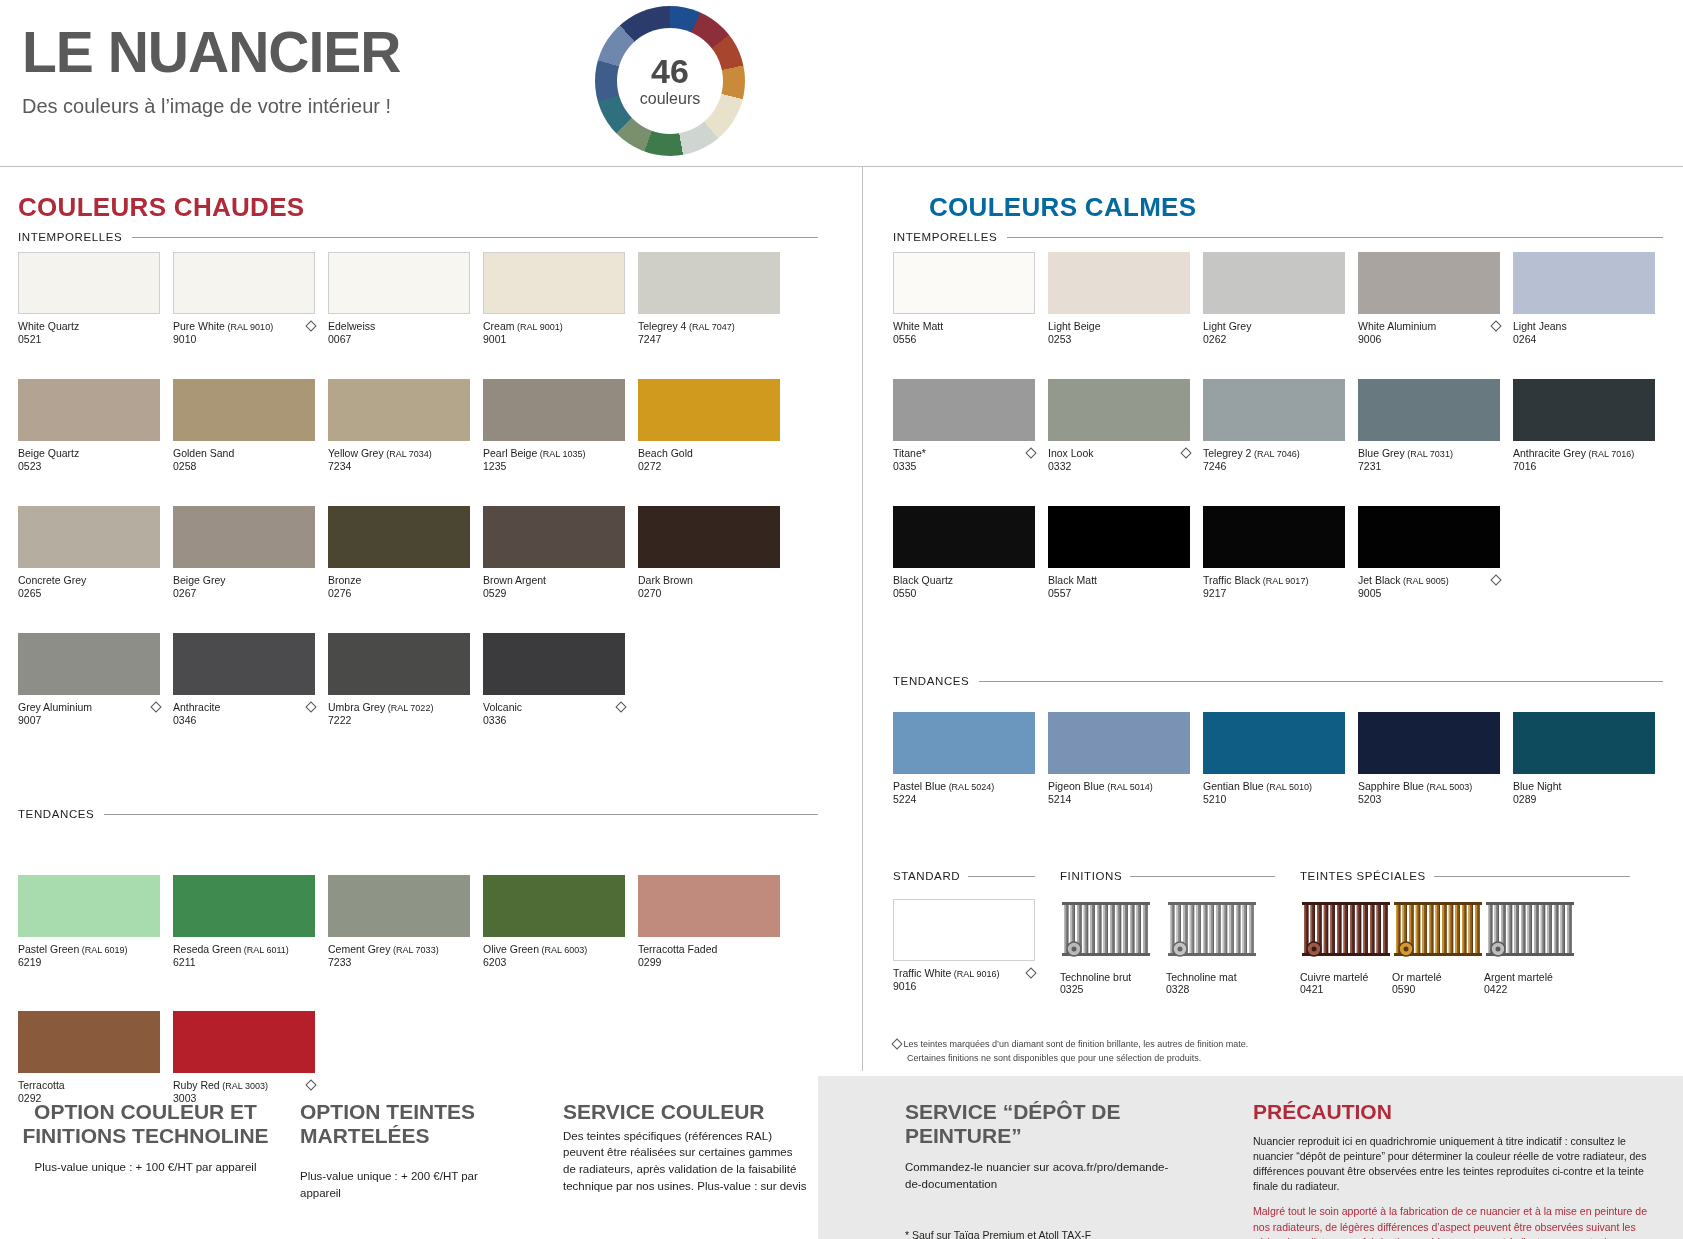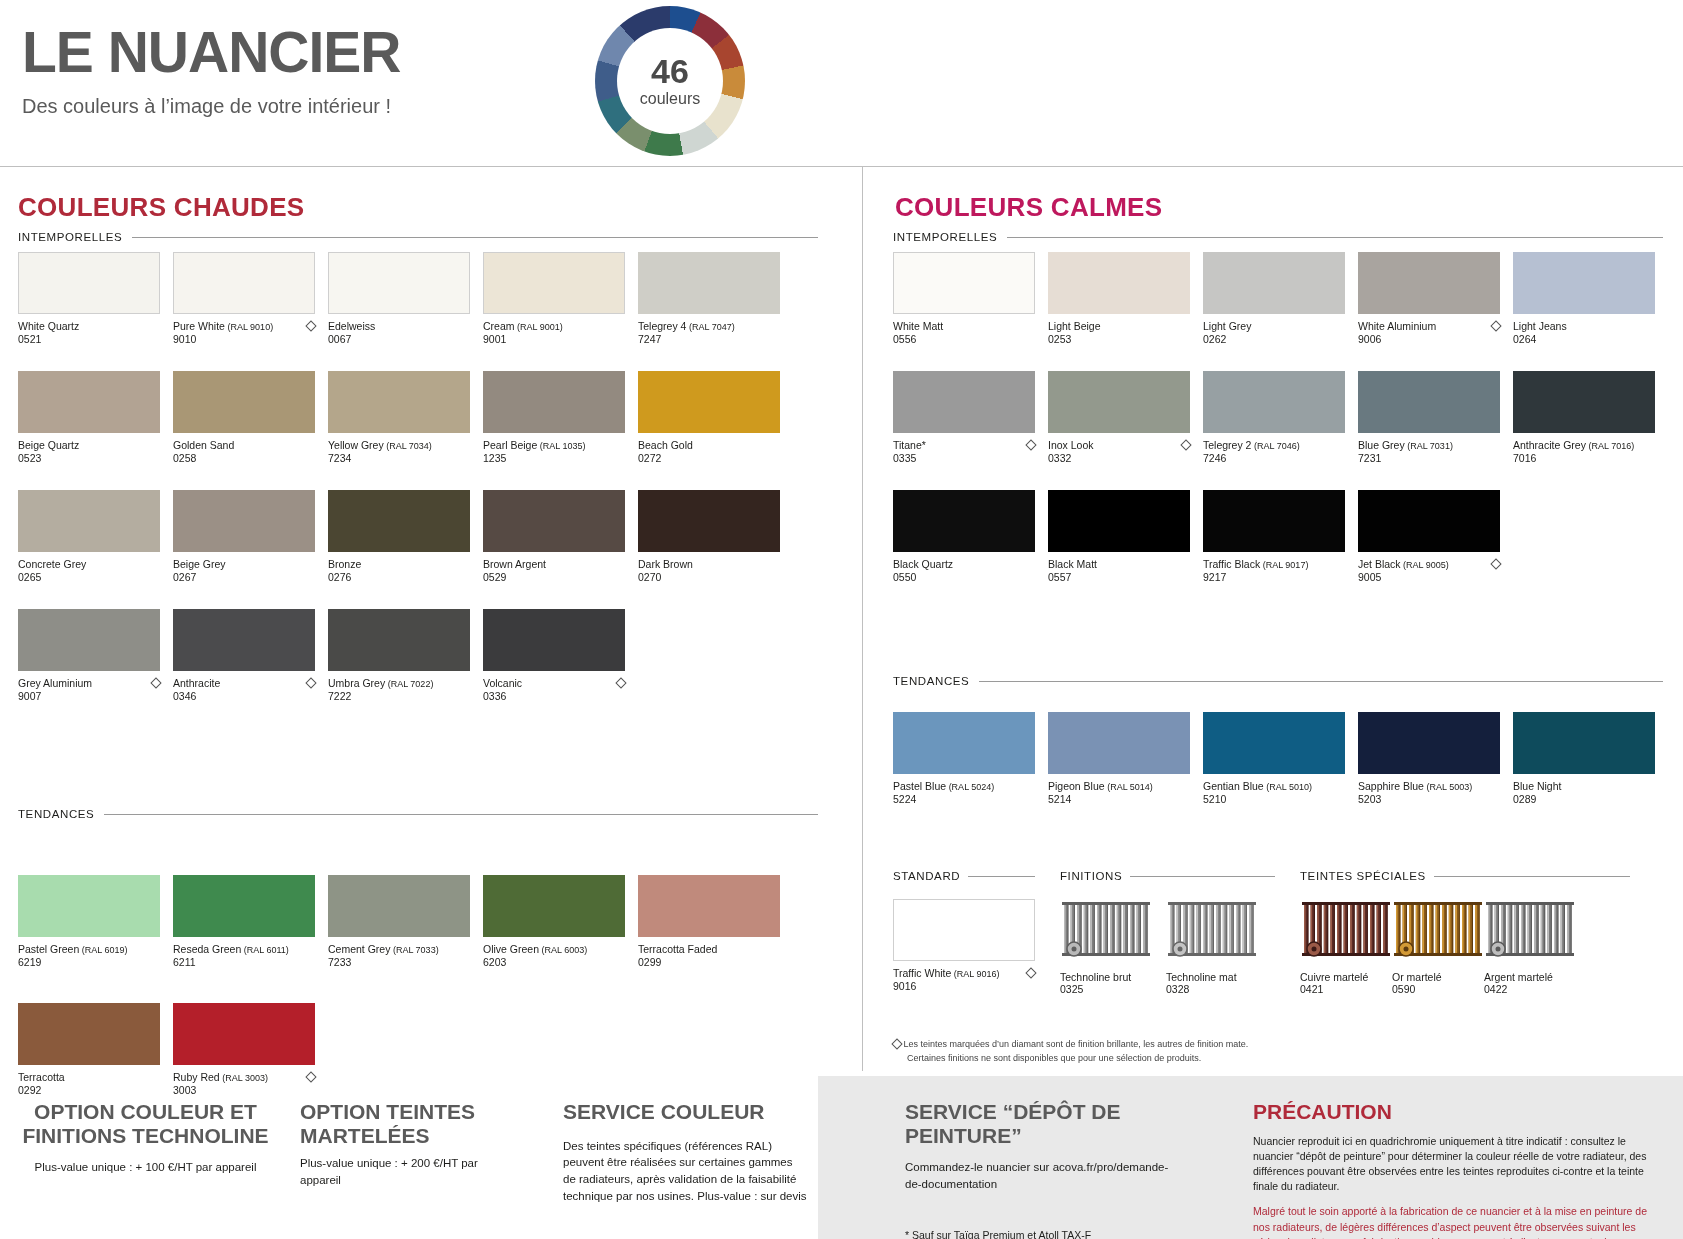--- a/index.html
+++ b/index.html
@@ -39,27 +39,27 @@
   .donut .inner { position:absolute; inset:0; display:flex; flex-direction:column; align-items:center; justify-content:center; }
   .donut .num { font-size:34px; font-weight:bold; color:#4a4a4a; line-height:1; }
   .donut .lbl { font-size:16px; color:#4a4a4a; margin-top:2px; }
 
   .divider-h { position:absolute; left:0; top:166px; width:1683px; height:1px; background:#bfbfbf; }
   .divider-v { position:absolute; left:862px; top:166px; width:1px; height:905px; background:#bfbfbf; }
 
   
   .sec-title { font-size:26px; font-weight:bold; letter-spacing:0.3px; }
   .sec-chaudes { position:absolute; left:18px; top:192px; color:#b02a3a; }
-  .sec-calmes { position:absolute; left:895px; top:192px; color:#be185d; }
+  .sec-calmes { position:absolute; left:929px; top:192px; color:#0369a1; }
 
   .grp-label { font-size:11.5px; letter-spacing:0.6px; color:#1d1d1b; }
   .grp-rule { height:1px; background:#9a9a9a; }
 
   
-  .swgrid { position:absolute; display:grid; gap:4px 13px; }
+  .swgrid { position:absolute; display:grid; gap:12px 13px; }
   .sw { width:142px; }
   .sw .chip { width:142px; height:62px; border:0; }
   .sw .chip.bordered { border:1px solid #cfcfcf; }
   .sw .meta { margin-top:6px; position:relative; padding-right:14px; }
   .sw .nm { font-size:10.5px; line-height:1.25; color:#1d1d1b; }
   .sw .nm .ral { font-size:9px; }
   .sw .code { font-size:10.5px; line-height:1.3; color:#1d1d1b; }
   .diamond { position:absolute; right:0; top:1px; width:9px; height:9px; }
   .diamond:before {
     content:""; display:block; width:6px; height:6px;
@@ -765,26 +765,26 @@
 
   <div class="greypanel"></div>
 
   <div style="position:absolute; left:18px; top:1100px; width:255px;text-align:center;">
     <div class="foot-title">OPTION COULEUR ET FINITIONS TECHNOLINE</div>
     <div class="foot-sub" style="margin-top:12px;">Plus-value unique : + 100 €/HT par appareil</div>
   </div>
 
   <div style="position:absolute; left:300px; top:1100px; width:210px;">
     <div class="foot-title">OPTION TEINTES MARTELÉES</div>
-    <div class="foot-sub" style="margin-top:8px;">Plus-value unique : + 200 €/HT par appareil</div>
+    <div class="foot-sub" style="margin-top:21px;">Plus-value unique : + 200 €/HT par appareil</div>
   </div>
 
   <div style="position:absolute; left:563px; top:1100px; width:245px;">
     <div class="foot-title">SERVICE COULEUR</div>
-    <div class="foot-sub" style="margin-top:14px;">Des teintes spécifiques (références RAL) peuvent être réalisées sur certaines gammes de radiateurs, après validation de la faisabilité technique par nos usines. Plus-value : sur devis</div>
+    <div class="foot-sub" style="margin-top:4px;">Des teintes spécifiques (références RAL) peuvent être réalisées sur certaines gammes de radiateurs, après validation de la faisabilité technique par nos usines. Plus-value : sur devis</div>
   </div>
 
   <div style="position:absolute; left:905px; top:1100px; width:265px;">
     <div class="foot-title">SERVICE “DÉPÔT DE PEINTURE”</div>
     <div class="foot-sub" style="margin-top:12px;">Commandez-le nuancier sur acova.fr/pro/demande-de-documentation</div>
     <div class="foot-sub" style="margin-top:36px; font-size:10.5px;">* Sauf sur Taïga Premium et Atoll TAX-F</div>
   </div>
 
   <div style="position:absolute; left:1253px; top:1100px; width:410px;">
     <div class="foot-title red">PRÉCAUTION</div>

